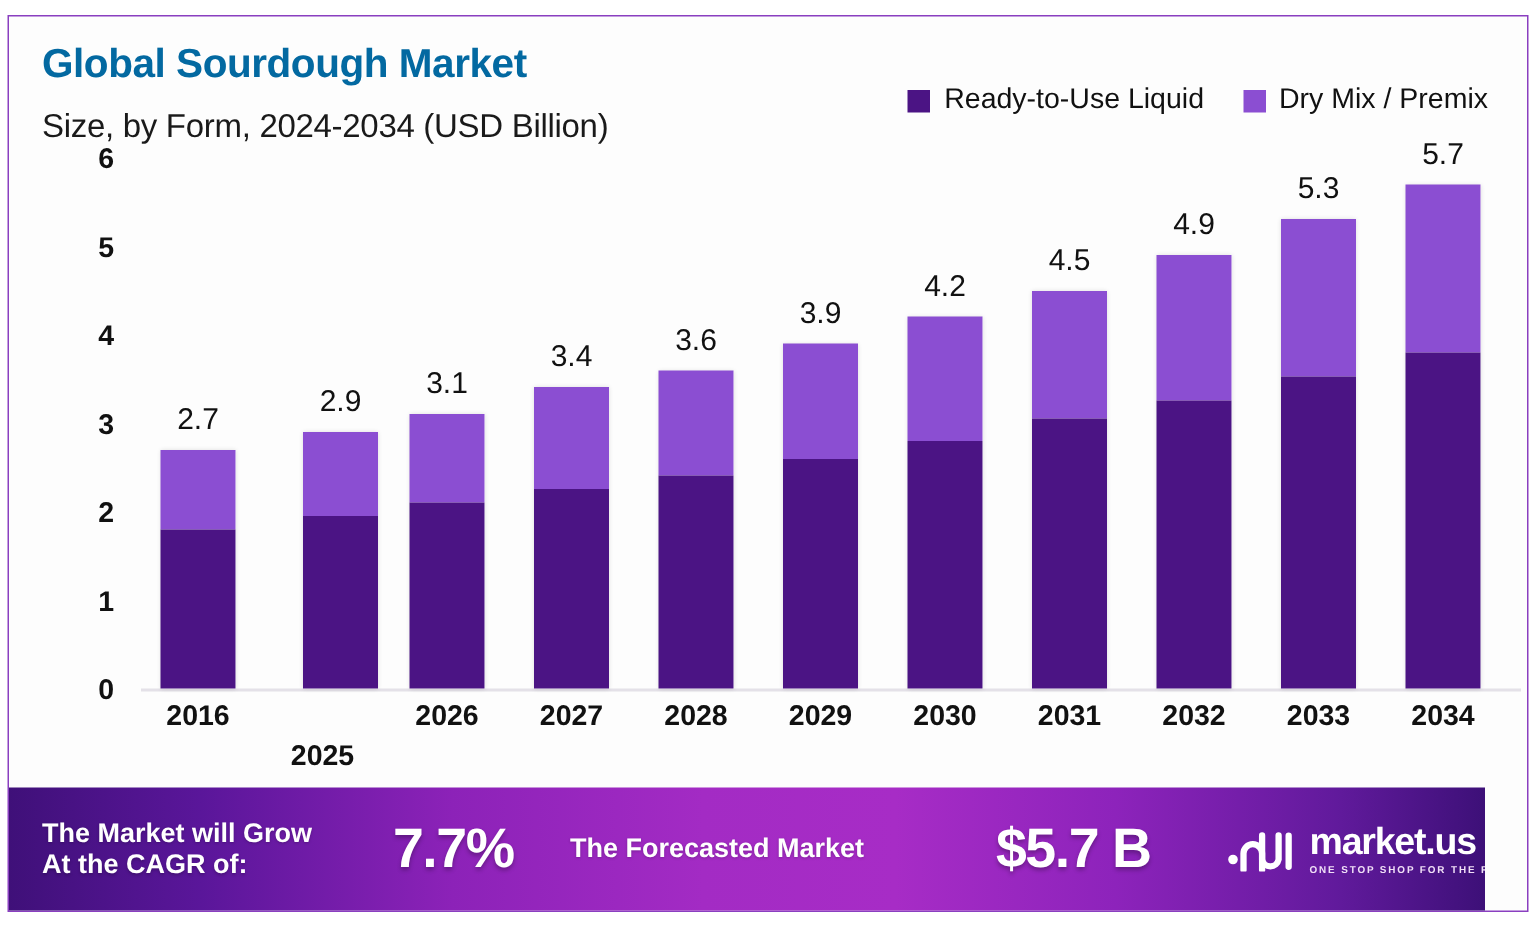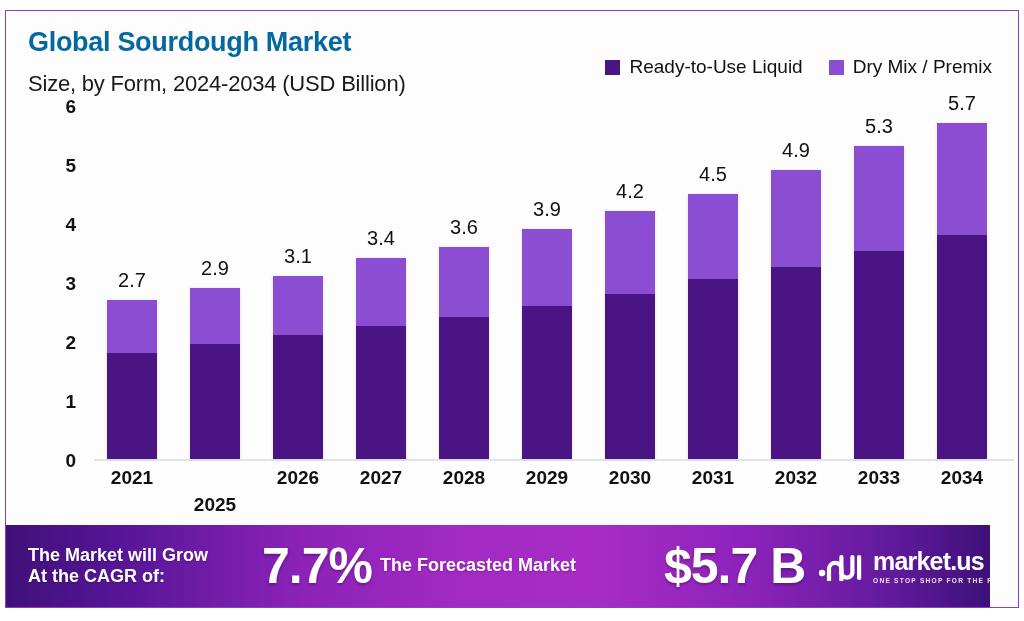--- a/index.html
+++ b/index.html
@@ -105,21 +105,21 @@
        #611a9c 90%, #3d1078 100%);
     display: flex; align-items: center;
     overflow: hidden;
   }
   .f-text {
     color: #ffffff; font-size: 18px; font-weight: bold;
     line-height: 1.18; white-space: nowrap;
     text-shadow: 0 1px 2px rgba(0,0,0,0.22);
   }
   .f-big {
-    color: #ffffff; font-size: 50px; font-weight: bold;
+    color: #ffffff; font-size: 37px; font-weight: bold;
     letter-spacing: -1px; white-space: nowrap;
     text-shadow: 0 2px 3px rgba(0,0,0,0.28);
   }
   #cagr-block  { position: absolute; left: 22px;  }
   #cagr-value  { position: absolute; left: 256px; }
   #fc-block    { position: absolute; left: 374px; }
   #fc-value    { position: absolute; left: 658px; }
   #brand       { position: absolute; left: 812px; display: flex; align-items: center; gap: 9px; }
   #brand-mark  { width: 46px; height: 30px; display: block; }
   #brand-text  { display: flex; flex-direction: column; }
@@ -164,21 +164,21 @@
           <div class="ytick" style="top: 0px;">6</div>
         </div>
       <div id="plotarea">
           <div class="bar-slot" style="left: 13px;">
             <div class="bar-col" style="height: 159.3px;">
               <div class="seg-top" style="height: 53.1px; background: rgb(139, 78, 210);"></div>
               <div class="seg-bottom" style="height: 106.2px; background: rgb(75, 20, 132);"></div>
             </div>
             <div class="bar-total" style="bottom: 167.3px;">2.7</div>
           </div>
-          <div class="bar-slot" style="left: 96px;">
+          <div class="bar-slot" style="left: 108px;">
             <div class="bar-col" style="height: 171.1px;">
               <div class="seg-top" style="height: 56.05px; background: rgb(139, 78, 210);"></div>
               <div class="seg-bottom" style="height: 115.05px; background: rgb(75, 20, 132);"></div>
             </div>
             <div class="bar-total" style="bottom: 179.1px;">2.9</div>
           </div>
           <div class="bar-slot" style="left: 179px;">
             <div class="bar-col" style="height: 182.9px;">
               <div class="seg-top" style="height: 59px; background: rgb(139, 78, 210);"></div>
               <div class="seg-bottom" style="height: 123.9px; background: rgb(75, 20, 132);"></div>
@@ -236,21 +236,21 @@
           </div>
           <div class="bar-slot" style="left: 843px;">
             <div class="bar-col" style="height: 336.3px;">
               <div class="seg-top" style="height: 112.1px; background: rgb(139, 78, 210);"></div>
               <div class="seg-bottom" style="height: 224.2px; background: rgb(75, 20, 132);"></div>
             </div>
             <div class="bar-total" style="bottom: 344.3px;">5.7</div>
           </div>
         </div>
       <div id="xaxis">
-          <div class="xtick" style="left: -2px;">2021</div>
+          <div class="xtick" style="left: -2px;">2016</div>
           <div class="xtick" style="left: 81px; margin-top: 27px;">2025</div>
           <div class="xtick" style="left: 164px;">2026</div>
           <div class="xtick" style="left: 247px;">2027</div>
           <div class="xtick" style="left: 330px;">2028</div>
           <div class="xtick" style="left: 413px;">2029</div>
           <div class="xtick" style="left: 496px;">2030</div>
           <div class="xtick" style="left: 579px;">2031</div>
           <div class="xtick" style="left: 662px;">2032</div>
           <div class="xtick" style="left: 745px;">2033</div>
           <div class="xtick" style="left: 828px;">2034</div>

